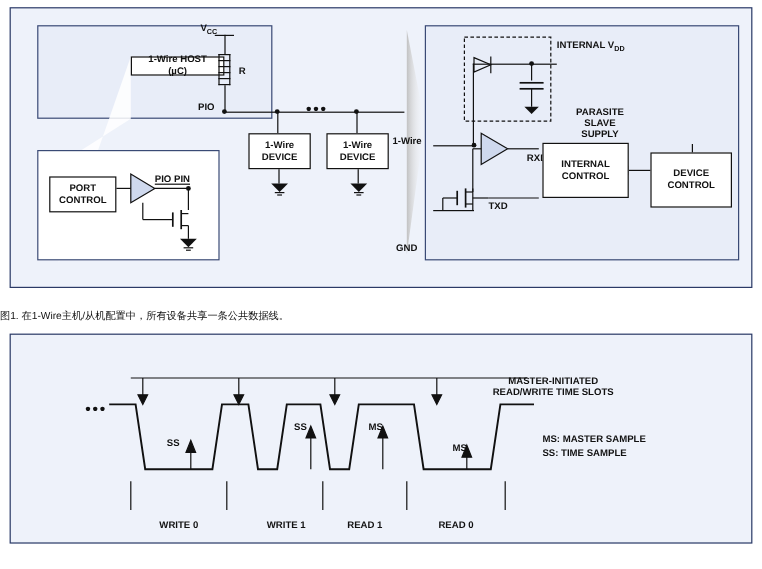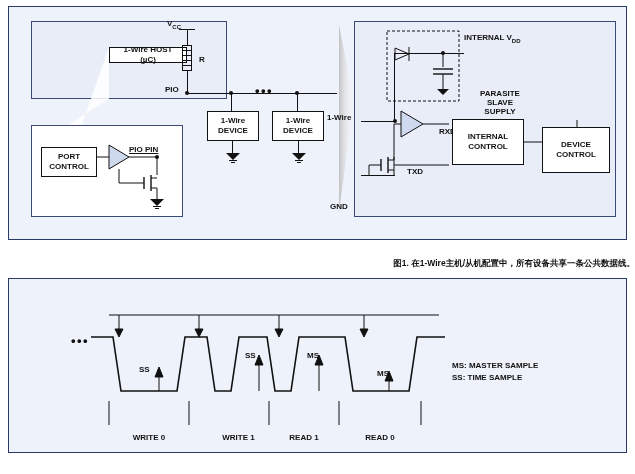--- a/index.html
+++ b/index.html
@@ -29,21 +29,21 @@
   .gnd{position:absolute;width:14px;height:11px;}
   .gnd b{position:absolute;left:0;top:0;width:0;height:0;border-left:7px solid transparent;border-right:7px solid transparent;border-top:7px solid #111;}
   .gnd i{position:absolute;left:3px;top:7px;width:8px;height:1px;background:#111;}
   .gnd u{position:absolute;left:5px;top:9px;width:4px;height:1px;background:#111;}
 
   
   .dots{position:absolute;font-size:13px;font-weight:bold;letter-spacing:1.5px;color:#111;}
   .node{position:absolute;width:4px;height:4px;border-radius:50%;background:#111;}
 
   
-  .cap{position:absolute;width:100%;text-align:right;font-size:8.5px;color:#111;font-weight:bold;}
+  .cap{position:absolute;width:100%;text-align:left;font-size:8.5px;color:#111;}
 
   
   .fig2{position:absolute;left:8px;top:278px;width:619px;height:175px;background:#eef2fa;border:1px solid #2b3a66;box-sizing:border-box;}
 
   svg{position:absolute;left:0;top:0;overflow:visible;}
 </style>
 </head>
 <body>
 
 <div class="page">
@@ -231,20 +231,24 @@
         <b></b>
         <i></i>
         <u></u>
       </div>
   </div>
 
   <div class="cap" style="left:0;top:258px;">图1. 在1-Wire主机/从机配置中，所有设备共享一条公共数据线。</div>
 
   <div class="fig2">
 
+    <div class="lblc bold" style="left:372px;top:14px;width:160px;">
+      <div>MASTER-INITIATED</div>
+      <div>READ/WRITE TIME SLOTS</div>
+    </div>
 
     <div class="dots" style="left:62px;top:54px;">•••</div>
 
     <svg width="619" height="175">
 
       <line x1="100" y1="36" x2="420" y2="36" stroke="#111" stroke-width="1"></line>
       <line x1="420" y1="36" x2="430" y2="36" stroke="#111" stroke-width="1"></line>
 
       <g stroke="#111" stroke-width="1" fill="#111">
         <line x1="110" y1="36" x2="110" y2="52"></line>

